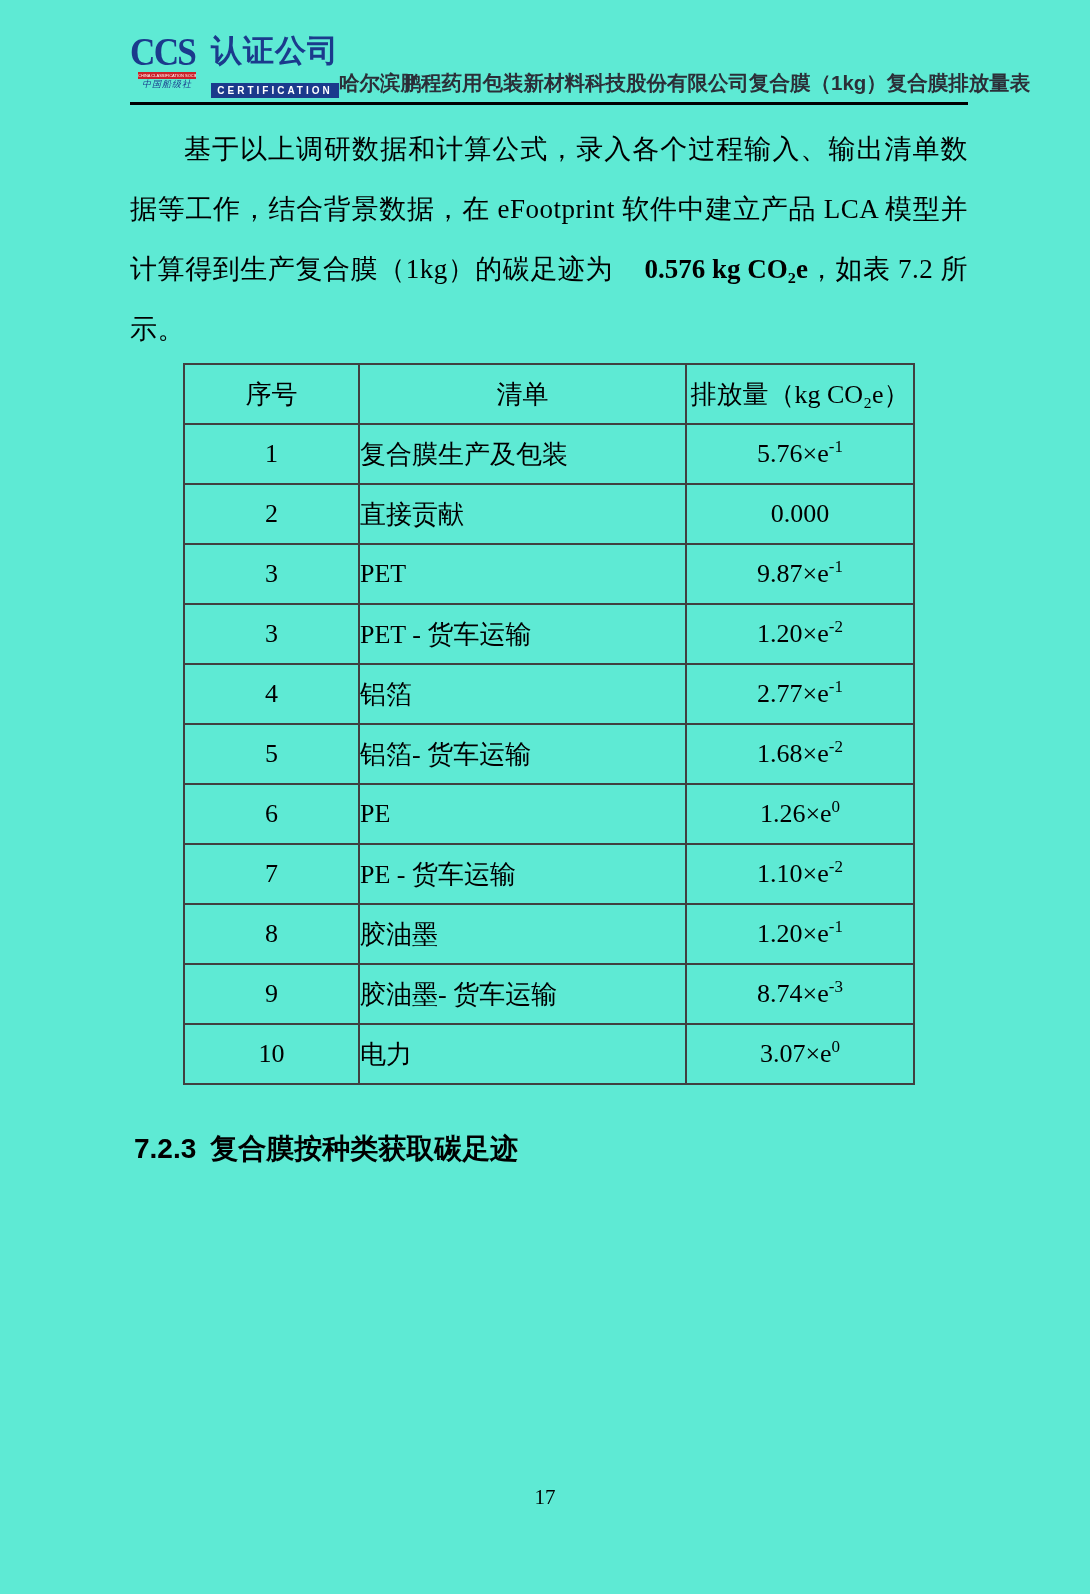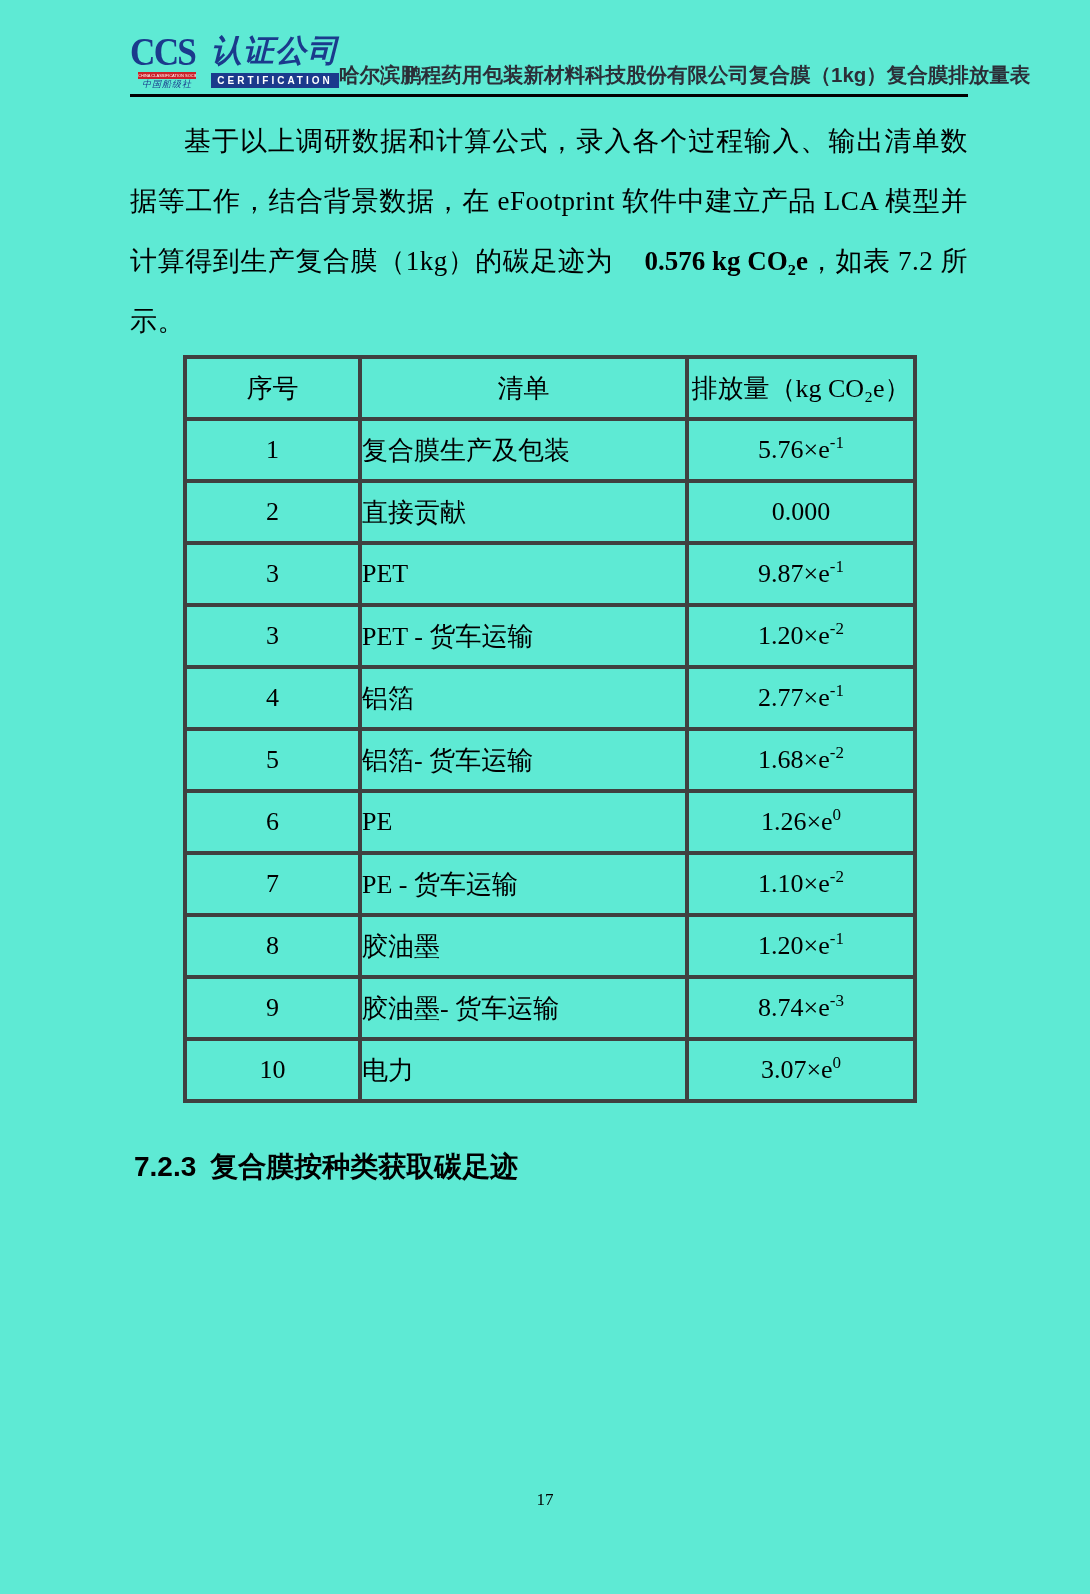--- a/index.html
+++ b/index.html
@@ -34,24 +34,24 @@
   }
   .logo-society{
     font-family:"Liberation Sans",sans-serif;
     font-size:9px;line-height:11px;color:#1b3a8c;
     letter-spacing:1px;white-space:nowrap;font-style:italic;
   }
   .logo-right{margin-left:7px;display:flex;flex-direction:column;}
   .logo-company{
     font-family:"Liberation Sans",sans-serif;
     font-weight:bold;font-size:31px;line-height:33px;
-    color:#1b3a8c;letter-spacing:1px;white-space:nowrap;font-style:italic;
+    color:#1b3a8c;letter-spacing:1px;white-space:nowrap;
   }
   .logo-certbar{
-    margin-top:6px;background:#1b3a8c;color:#fff;
+    margin-top:16px;background:#1b3a8c;color:#fff;
     font-family:"Liberation Sans",sans-serif;
     font-weight:bold;font-size:10px;line-height:15px;height:15px;
     letter-spacing:3px;text-align:center;white-space:nowrap;
   }
   .header-title{
     flex:1;text-align:right;
     font-family:"Liberation Sans","DejaVu Sans",sans-serif;
     font-weight:bold;font-size:20.5px;line-height:26px;
     color:#2b2f38;padding-bottom:2px;white-space:nowrap;
   }
@@ -76,21 +76,21 @@
   }
   table.emissions{
     border-collapse:collapse;
     margin-left:53px;margin-top:4px;
     width:730px;table-layout:fixed;
   }
   table.emissions col.c1{width:175px;}
   table.emissions col.c2{width:327px;}
   table.emissions col.c3{width:228px;}
   table.emissions th,table.emissions td{
-    border:4px solid #404040;
+    border:2px solid #404040;
     height:58px;padding:0;
     font-size:26px;font-weight:normal;
     vertical-align:middle;
   }
   table.emissions th{text-align:center;}
   td.cell-no{text-align:center;}
   td.cell-item{text-align:left;padding-left:50px;}
   td.cell-value{text-align:center;}
   .cell-value sup{font-size:17px;vertical-align:super;line-height:0;}
 
@@ -98,21 +98,21 @@
   .section-heading{
     margin:46px 0 0 4px;
     font-family:"Liberation Sans","DejaVu Sans",sans-serif;
     font-weight:bold;font-size:28px;line-height:36px;color:#000;
   }
   .section-heading .sec-no{margin-right:14px;}
 
   
   .page-number{
     position:absolute;left:0;right:0;bottom:84px;
-    text-align:center;font-size:17px;color:#000;
+    text-align:center;font-size:21px;color:#000;
   }
 </style>
 </head>
 <body>
 
 <div class="page">
   <div class="content">
 
     <div class="header-row">
       <div class="logo">

